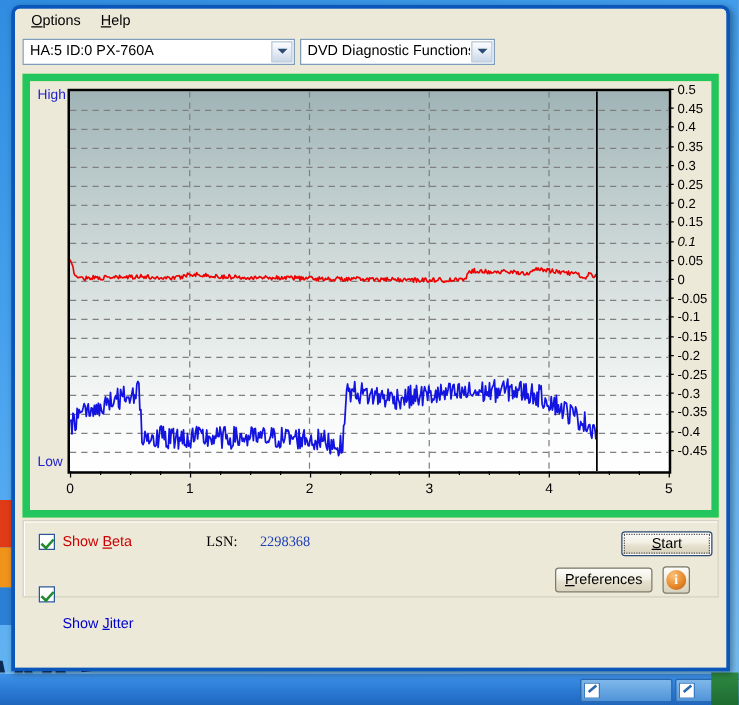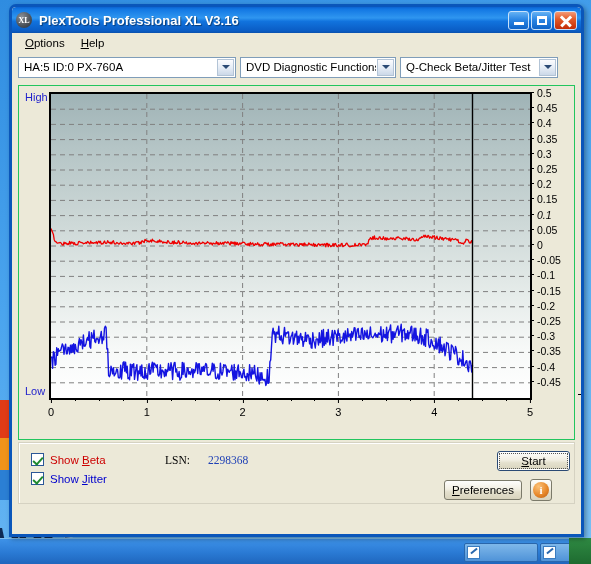--- a/index.html
+++ b/index.html
@@ -172,21 +172,21 @@
     flex: 1 1 auto;
     background: #ece9d8;
     padding: 4px 6px 0 6px;
     display: flex; flex-direction: column;
     min-height: 0;
   }
 
   
   .chart-panel {
     background: #bef264;
-    border: 1px solid #22c55e;
+    border: 6px solid #22c55e;
     position: relative;
     height: 355px;
     flex: 0 0 355px;
   }
   .chart-inner {
     position: absolute;
     left: 0; top: 0; right: 0; bottom: 0;
     background: #ece9d8;
   }
   .plot-label {
@@ -263,21 +263,21 @@
     content: "";
     position: absolute; left: 3px; top: 1px;
     width: 4px; height: 8px;
     border: solid #1f8a2e;
     border-width: 0 2px 2px 0;
     transform: rotate(42deg);
   }
   .chk-label { font-size: 11.5px; white-space: nowrap; }
   .chk-label u { text-decoration: underline; }
   .lbl-beta  { color: #cc0000; }
-  .lbl-jitter{ color: #0000cc; }
+  .lbl-jitter{ color: #0000cc; margin-top: 47px; }
 
   #lsn-block { position: absolute; left: 146px; top: 11px; display: flex; gap: 18px; font-size: 11.5px; font-family: Liberation Serif, serif; }
   #lsn-label { color: #000; }
   #lsn-value { color: #1d3fb5; }
 
   .btn {
     position: absolute;
     background: linear-gradient(180deg,#fdfdfc 0%,#f2efe3 45%,#e4e0cd 60%,#d8d3bd 100%);
     border: 1px solid #7b7a6a;
     border-radius: 3px;
@@ -333,53 +333,33 @@
       <span class="tb-ico"></span>
     </div>
   <div class="taskbtn tb2">
       <span class="tb-ico"></span>
     </div>
   <div class="taskbar-corner"></div>
 </div>
 
 <div class="window">
 
-  <div class="titlebar">
-    <div class="app-icon">XL</div>
-    <div class="title-text">PlexTools Professional XL V3.16</div>
-    <div class="win-btns">
-      <div class="win-btn">
-        <span class="g-min"></span>
-      </div>
-      <div class="win-btn">
-        <span class="g-max"></span>
-      </div>
-      <div class="win-btn close">
-        <span class="g-x1"></span>
-        <span class="g-x2"></span>
-      </div>
-    </div>
-  </div>
 
   <div class="menubar">
     <div class="menu-item"><u>O</u><span>ptions</span></div>
     <div class="menu-item"><u>H</u><span>elp</span></div>
   </div>
 
   <div class="toolbar">
     <div class="combo" id="combo-drive">
       <span class="cval">HA:5 ID:0  PX-760A</span>
       <span class="carrow"></span>
     </div>
     <div class="combo" id="combo-function">
       <span class="cval">DVD Diagnostic Functions</span>
-      <span class="carrow"></span>
-    </div>
-    <div class="combo" id="combo-test">
-      <span class="cval">Q-Check Beta/Jitter Test</span>
       <span class="carrow"></span>
     </div>
   </div>
 
   <div class="client">
 
     <div class="chart-panel">
       <div class="chart-inner">
         <div class="plot-label" id="plot-label-high">High</div>
         <div class="plot-label" id="plot-label-low">Low</div>

